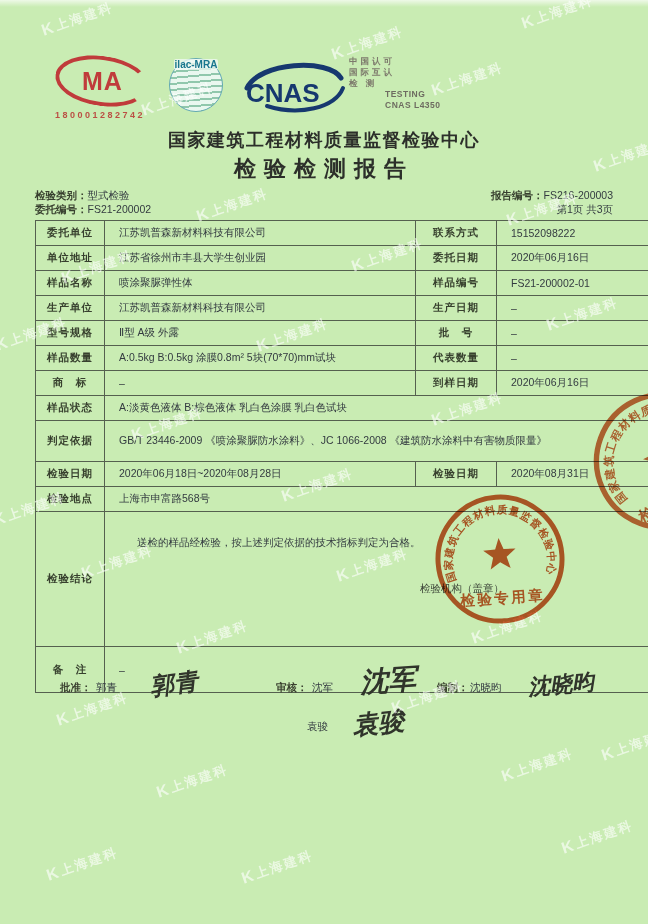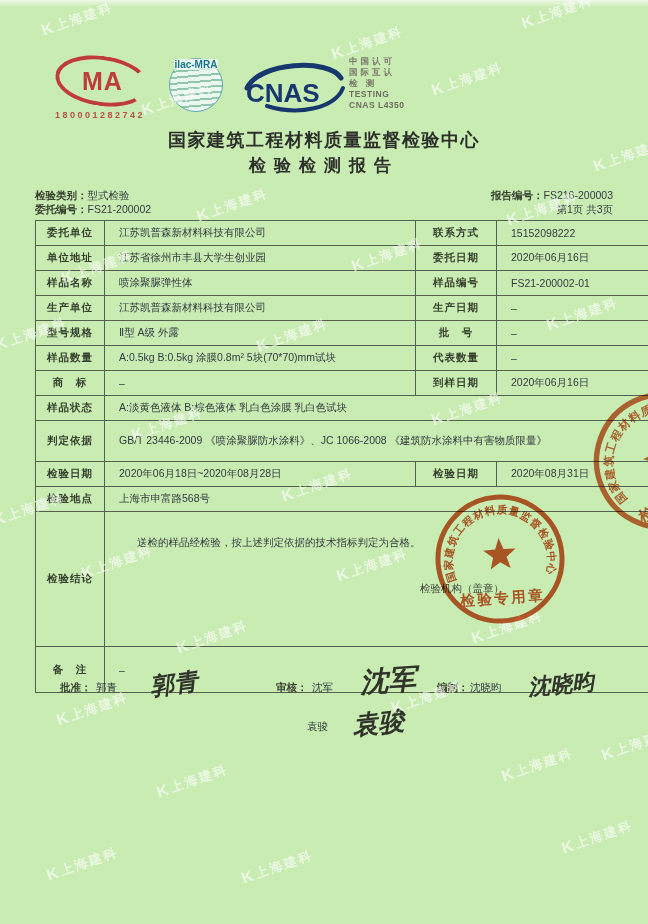--- a/index.html
+++ b/index.html
@@ -18,25 +18,25 @@
   .cma{width:112px;position:relative;}
   .cma-ring{width:86px;height:42px;border:4px solid #c03b3b;border-radius:50%;border-right-color:transparent;transform:rotate(8deg);display:flex;align-items:center;justify-content:center;}
   .cma-ring span{font-size:25px;font-weight:bold;color:#c03b3b;letter-spacing:1px;transform:rotate(-8deg);}
   .cma-num{margin-top:4px;font-size:9px;letter-spacing:2.5px;color:#bb4f44;font-weight:bold;}
   .ilac{width:52px;height:52px;margin:2px 14px 0 2px;border-radius:50%;border:1px solid #63a8b4;background:repeating-linear-gradient(175deg,rgba(52,140,160,.38) 0 2px,rgba(235,248,242,.95) 2px 6px);display:flex;align-items:flex-start;justify-content:center;}
   .ilac span{font-size:10px;font-weight:bold;color:#19768e;background:rgba(240,250,246,.75);padding:0 1px;border-radius:2px;}
   .cnas{position:relative;width:112px;height:58px;margin-top:2px;}
   .cnas svg{position:absolute;left:0;top:0;}
   .acc{margin-top:0;font-size:8.5px;line-height:11px;color:#7d7a6c;font-weight:bold;}
   .acc .cn{letter-spacing:3px;}
-  .acc .en{letter-spacing:.5px;color:#6e6c61;}
+  .acc .en{letter-spacing:.5px;color:#6e6c61;margin-left:36px;}
 
   
   .title{position:absolute;left:0;top:128px;width:648px;text-align:center;font-size:18px;font-weight:bold;color:#2c2f2a;letter-spacing:1.5px;z-index:2;}
-  .subtitle{position:absolute;left:0;top:154px;width:648px;text-align:center;font-size:17px;font-weight:bold;color:#2c2f2a;letter-spacing:8px;z-index:2;}
+  .subtitle{position:absolute;left:0;top:154px;width:648px;text-align:center;font-size:22px;font-weight:bold;color:#2c2f2a;letter-spacing:8px;z-index:2;}
 
   
   .meta{position:absolute;left:35px;top:188px;width:578px;font-size:10.5px;z-index:2;}
   .meta-line{display:flex;justify-content:space-between;line-height:14px;}
   .meta b{font-weight:bold;color:#38402f;}
   .meta span{color:#333a40;margin-top:29px;}
 
   
   table.rpt{position:absolute;left:35px;top:220px;width:578px;border-collapse:collapse;z-index:2;table-layout:fixed;}
   table.rpt td{border:1px solid #55604f;font-size:10.5px;vertical-align:middle;overflow:hidden;}

